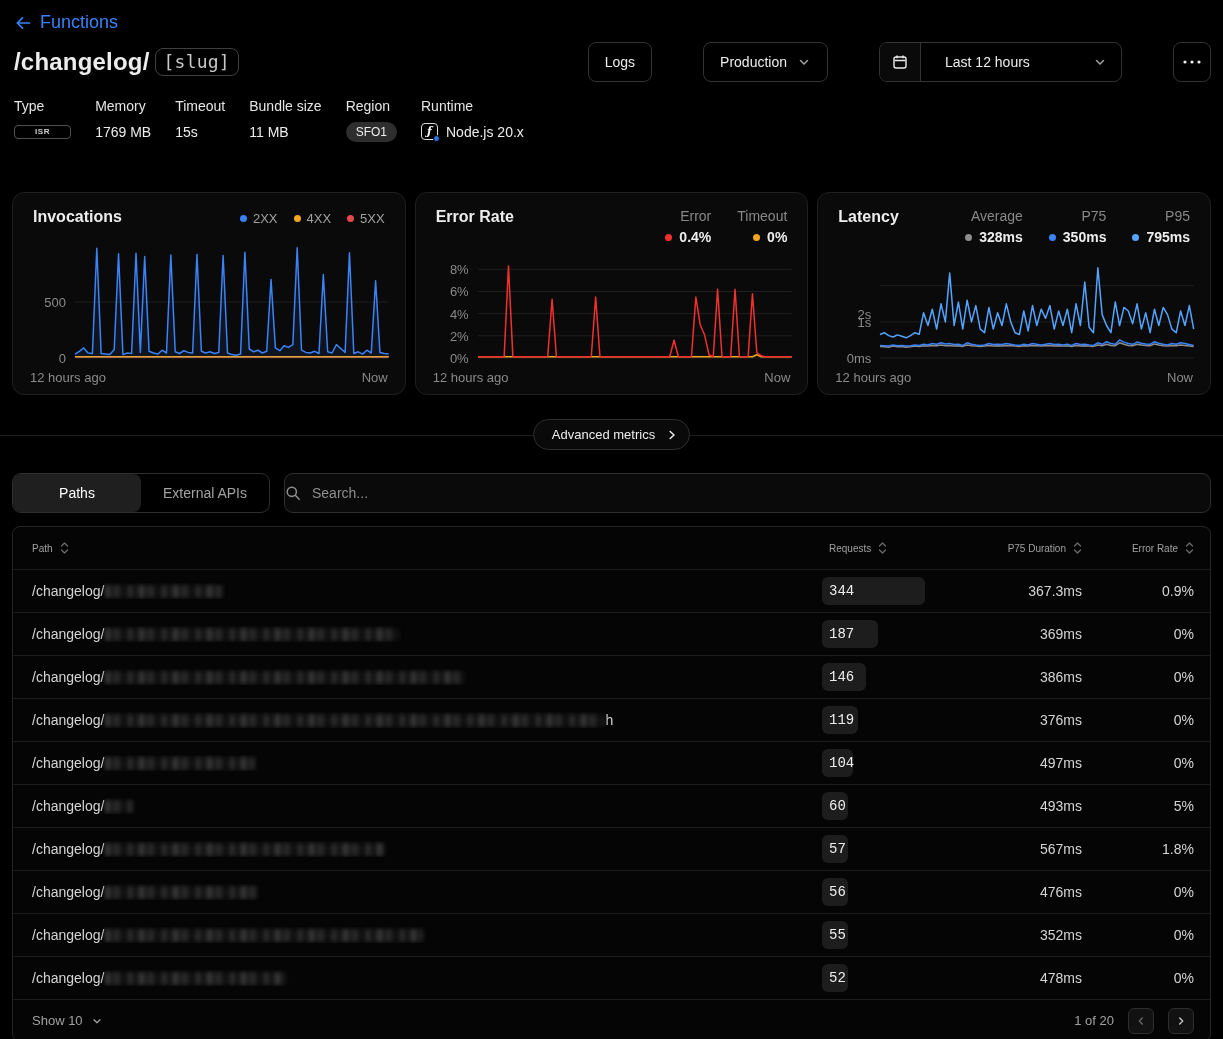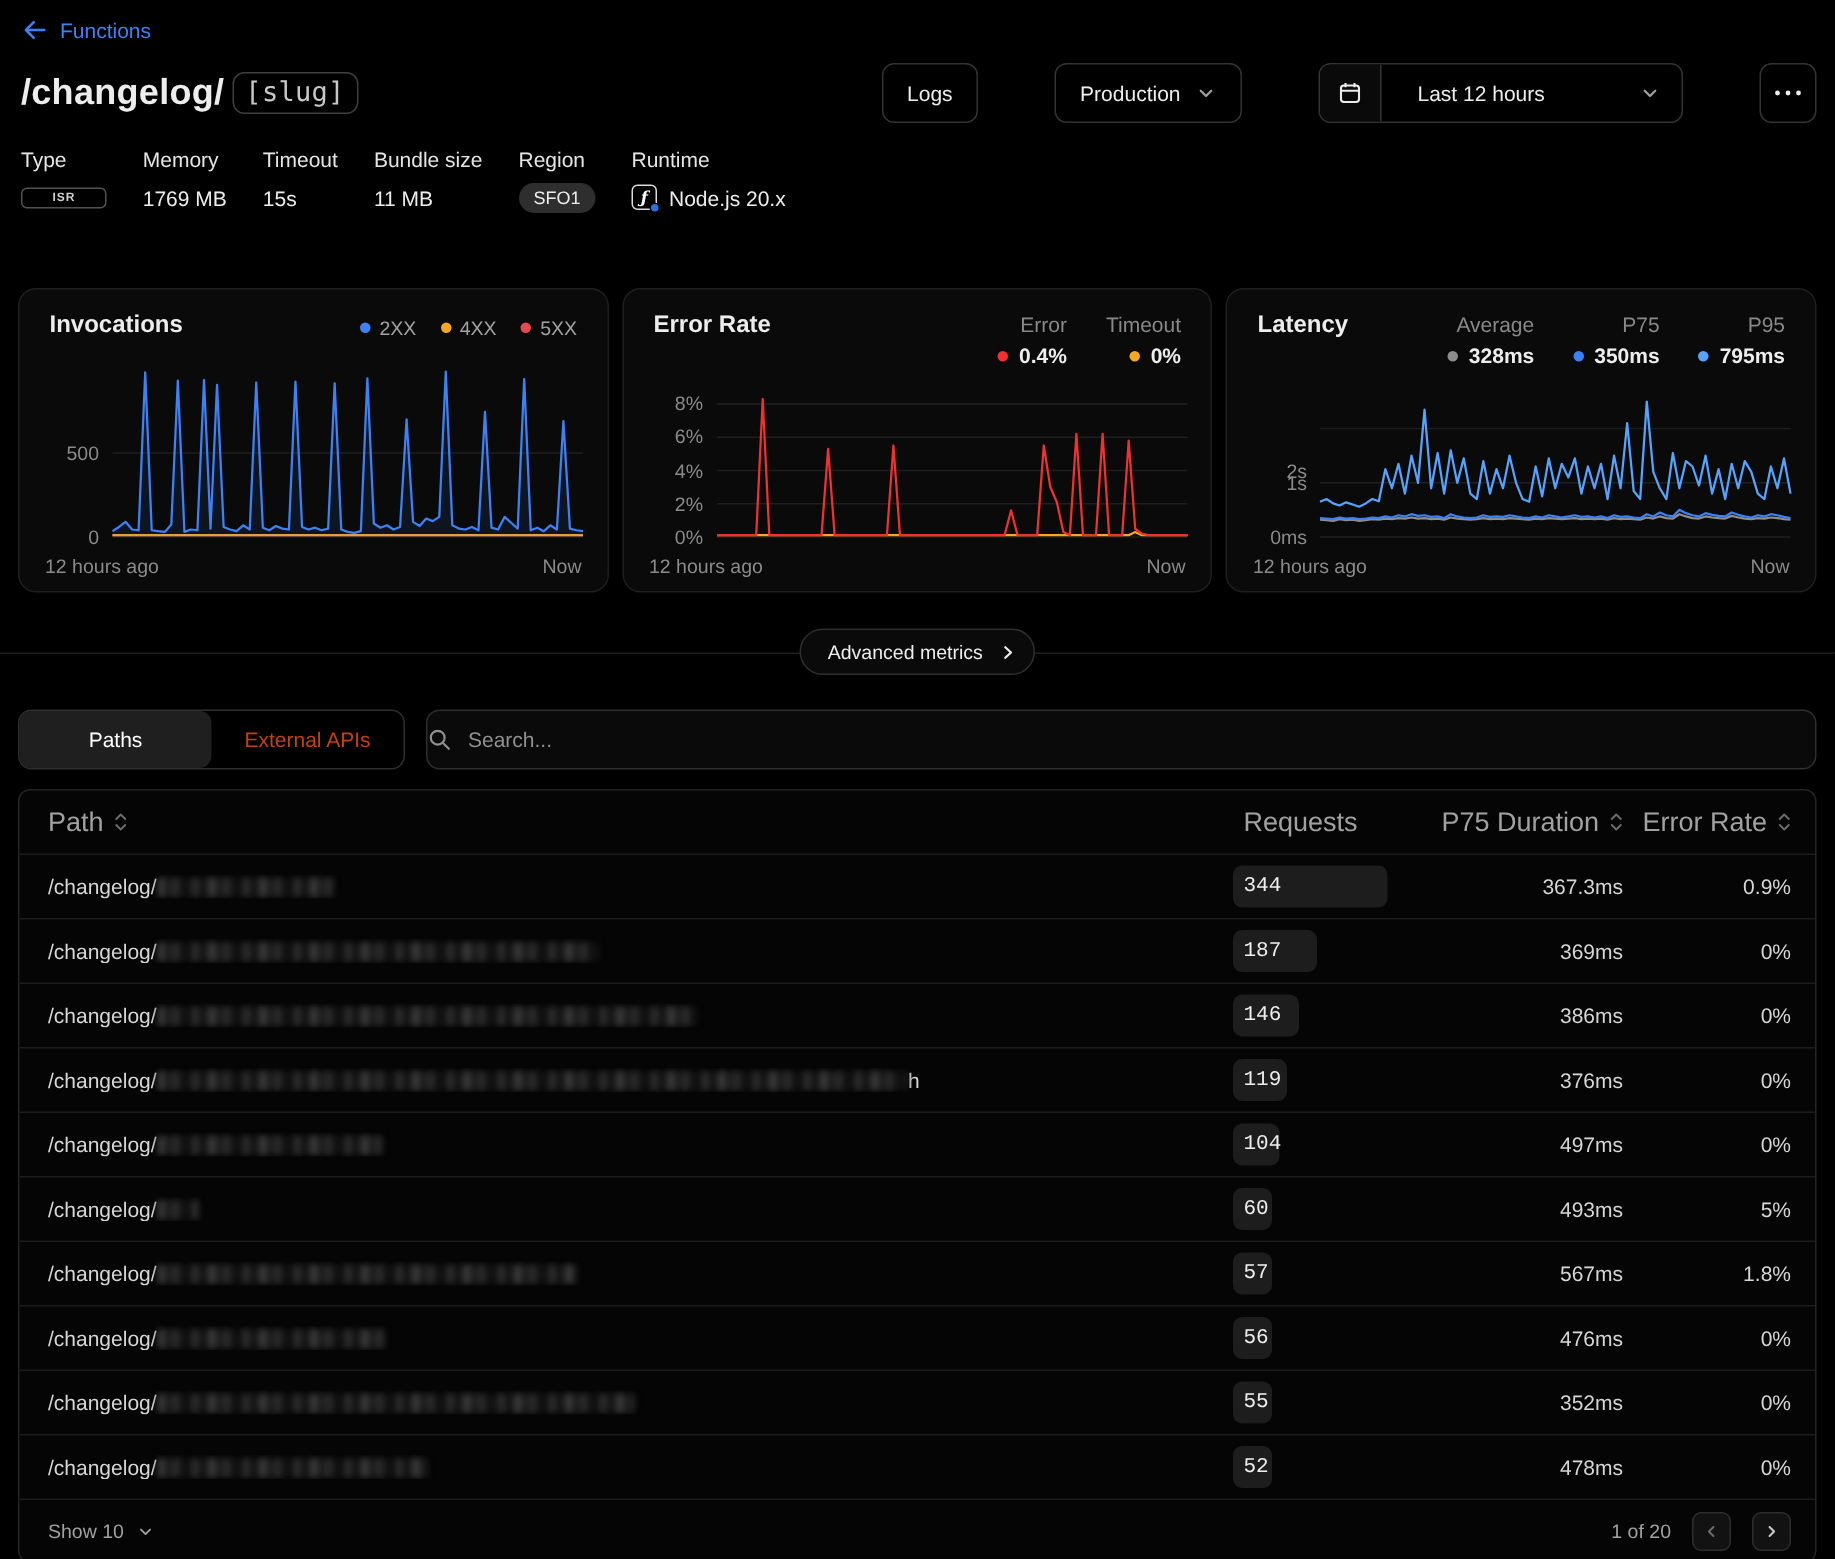--- a/index.html
+++ b/index.html
@@ -3,21 +3,21 @@
 <meta charset="utf-8">
 <style>
   * { box-sizing: border-box; margin: 0; padding: 0; }
   html,body { background:#000; }
   body {
     width:1223px; height:1039px; margin:0; position:relative; overflow:hidden;
     font-family:"Liberation Sans", sans-serif; color:#ededed;
     -webkit-font-smoothing:antialiased;
   }
   .topbar { padding:12px 0 0 14px; height:32px; }
-  .breadcrumb { display:inline-flex; align-items:center; gap:9px; color:#3b82f6; font-size:14px; text-decoration:none; cursor:pointer; }
+  .breadcrumb { display:inline-flex; align-items:center; gap:9px; color:#3b82f6; font-size:18px; text-decoration:none; cursor:pointer; }
 
   .header-row { margin:8px 12px 0 14px; height:44px; display:flex; justify-content:space-between; align-items:center; }
   .title { font-size:24px; font-weight:700; display:flex; align-items:center; letter-spacing:.2px; }
   .slug-badge { font-family:"DejaVu Sans Mono", monospace; font-size:18px; font-weight:400; color:#c8c8c8; border:1px solid #3f3f3f; border-radius:8px; padding:2px 8px 3px; margin-left:5px; }
 
   .controls { display:flex; gap:8px; align-items:center; }
   .btn { height:40px; background:#000; border:1px solid #333; border-radius:8px; color:#ededed; font-size:14px; display:flex; align-items:center; gap:10px; padding:0 16px; cursor:pointer; font-family:inherit;margin-left:43px; }
   .btn-split { padding:0; overflow:hidden; }
   .split-cal { width:41px; height:100%; display:flex; align-items:center; justify-content:center; border-right:1px solid #333; background:#0a0a0a; cursor:pointer; }
   .range-main { display:flex; align-items:center; justify-content:space-between; width:190px; padding:0 14px; height:100%; cursor:pointer; }
@@ -50,28 +50,28 @@
   .plot { flex:1; position:relative; }
   svg.plot-svg { width:100%; height:112px; display:block; overflow:visible; }
   .x-row { position:absolute; left:17px; right:17px; top:177px; display:flex; justify-content:space-between; font-size:13px; color:#8a8a8a; }
 
   .adv-wrap { position:relative; margin-top:24px; height:31px; display:flex; justify-content:center; align-items:center; }
   .adv-line { position:absolute; left:0; right:0; top:50%; height:1px; background:#1f1f1f; }
   .adv-btn { position:relative; background:#0a0a0a; border:1px solid #2e2e2e; border-radius:999px; height:31px; padding:0 10px 0 18px; display:flex; align-items:center; gap:10px; font-size:13px; color:#ededed; cursor:pointer; font-family:inherit; }
 
   .filter-row { display:flex; gap:14px; margin:23px 12px 0; }
   .tabs { display:flex; border:1px solid #2e2e2e; border-radius:9px; background:#000; width:258px; height:40px; flex:none; padding:0; }
-  .tab { flex:1; display:flex; align-items:center; justify-content:center; font-size:14px; color:#c2410c; cursor:pointer; border-radius:8px; }
+  .tab { flex:1; display:flex; align-items:center; justify-content:center; font-size:14px; color:#a3a3a3; cursor:pointer; border-radius:8px; }
   .tab.active { background:#1f1f1f; color:#fff; }
   .search { flex:1; height:40px; border:1px solid #2e2e2e; border-radius:9px; background:#0a0a0a; display:flex; align-items:center; gap:11px; padding:0 0; }
   .search input { background:none; border:none; outline:none; color:#ededed; font-size:14px; flex:1; font-family:inherit; }
   .search input::placeholder { color:#8f8f8f; }
 
   .table { margin:13px 12px 0; border:1px solid #242424; border-radius:8px; overflow:hidden; background:#050505; }
-  .thead { display:grid; grid-template-columns:1fr 80px 173px 112px; height:42px; align-items:center; padding:0 16px 0 19px; font-size:18px; color:#a1a1a1; }
+  .thead { display:grid; grid-template-columns:1fr 80px 173px 112px; height:42px; align-items:center; padding:0 16px 0 19px; font-size:10px; color:#a1a1a1; }
   .th { display:flex; align-items:center; gap:7px; cursor:pointer; }
   .th-right { justify-content:flex-end; }
   .trow { display:grid; grid-template-columns:1fr 80px 173px 112px; height:43px; align-items:center; padding:0 16px 0 19px; border-top:1px solid #1c1c1c; font-size:14px; cursor:pointer; }
   .path-cell { display:flex; align-items:center; color:#d6d6d6; overflow:hidden; }
   .blur { display:inline-block; height:13px; border-radius:2px; margin-left:1px; filter:blur(2.3px); opacity:.95; flex:none;
     background:repeating-linear-gradient(90deg,#3d3d3d 0 5px,#191919 5px 9px,#2c2c2c 9px 15px,#111 15px 23px,#343434 23px 27px,#161616 27px 34px); }
   .req-cell { position:relative; height:100%; display:flex; align-items:center; }
   .req-bar { position:absolute; left:-7px; top:50%; transform:translateY(-50%); height:28px; border-radius:6px; background:#1d1d1d; }
   .req-num { position:relative; color:#ededed;font-family:Liberation Mono, monospace; }
   .num-cell { text-align:right; color:#d6d6d6; }

